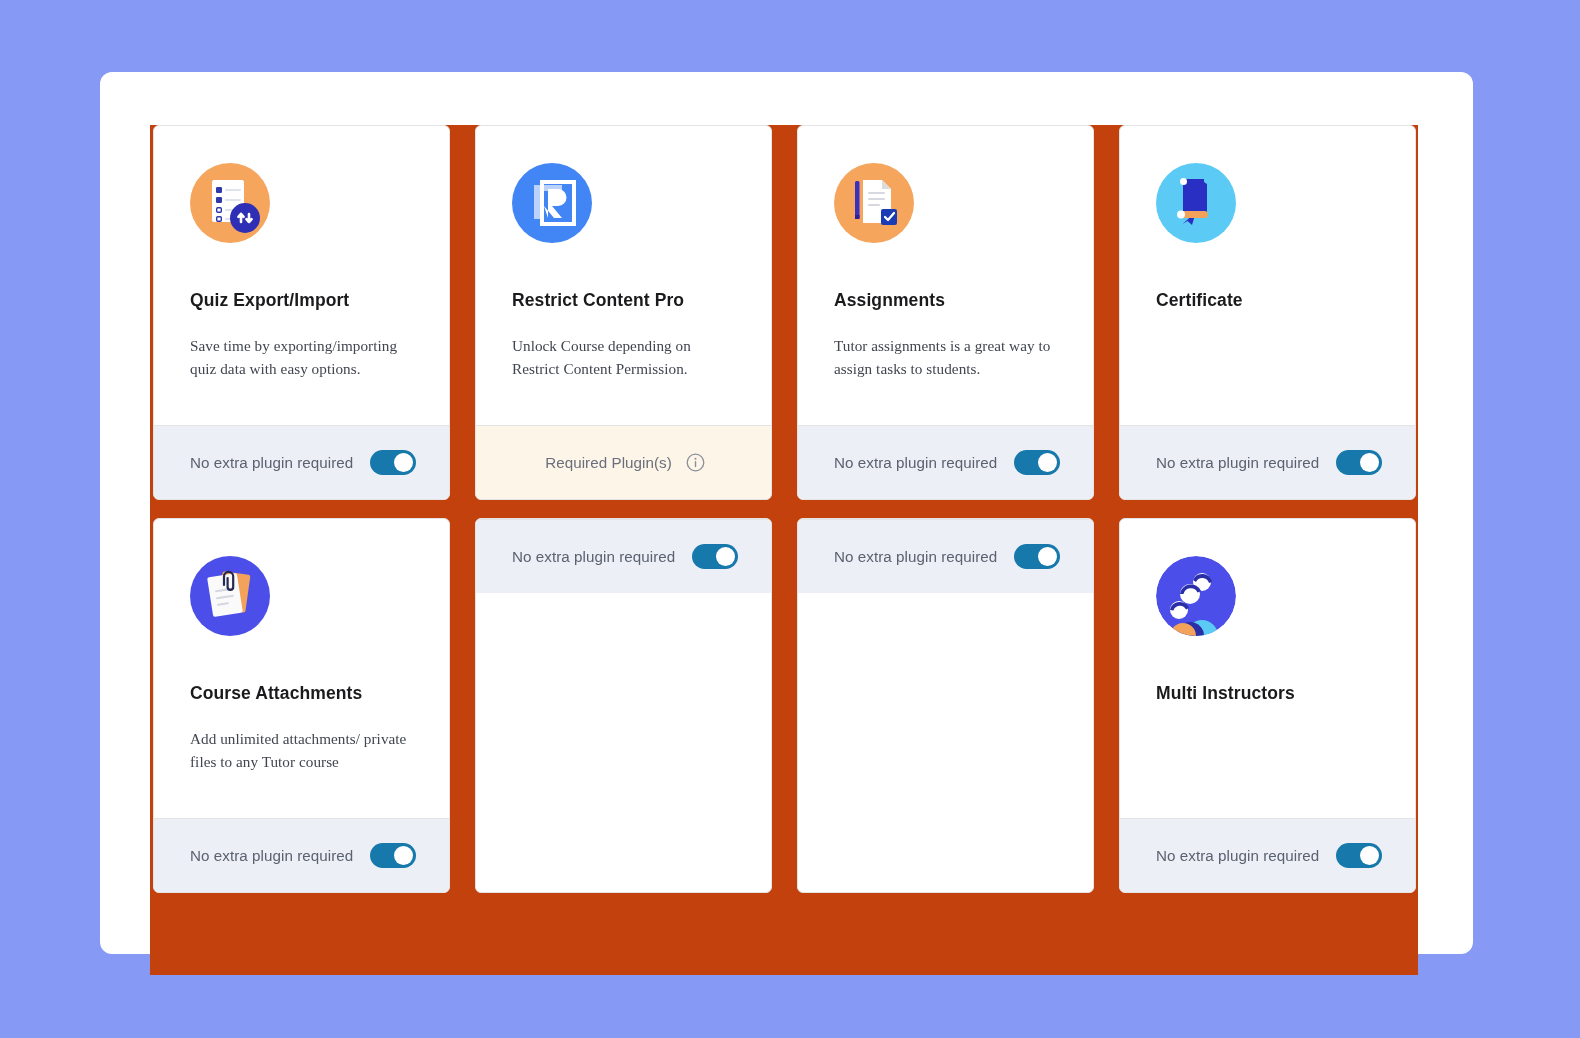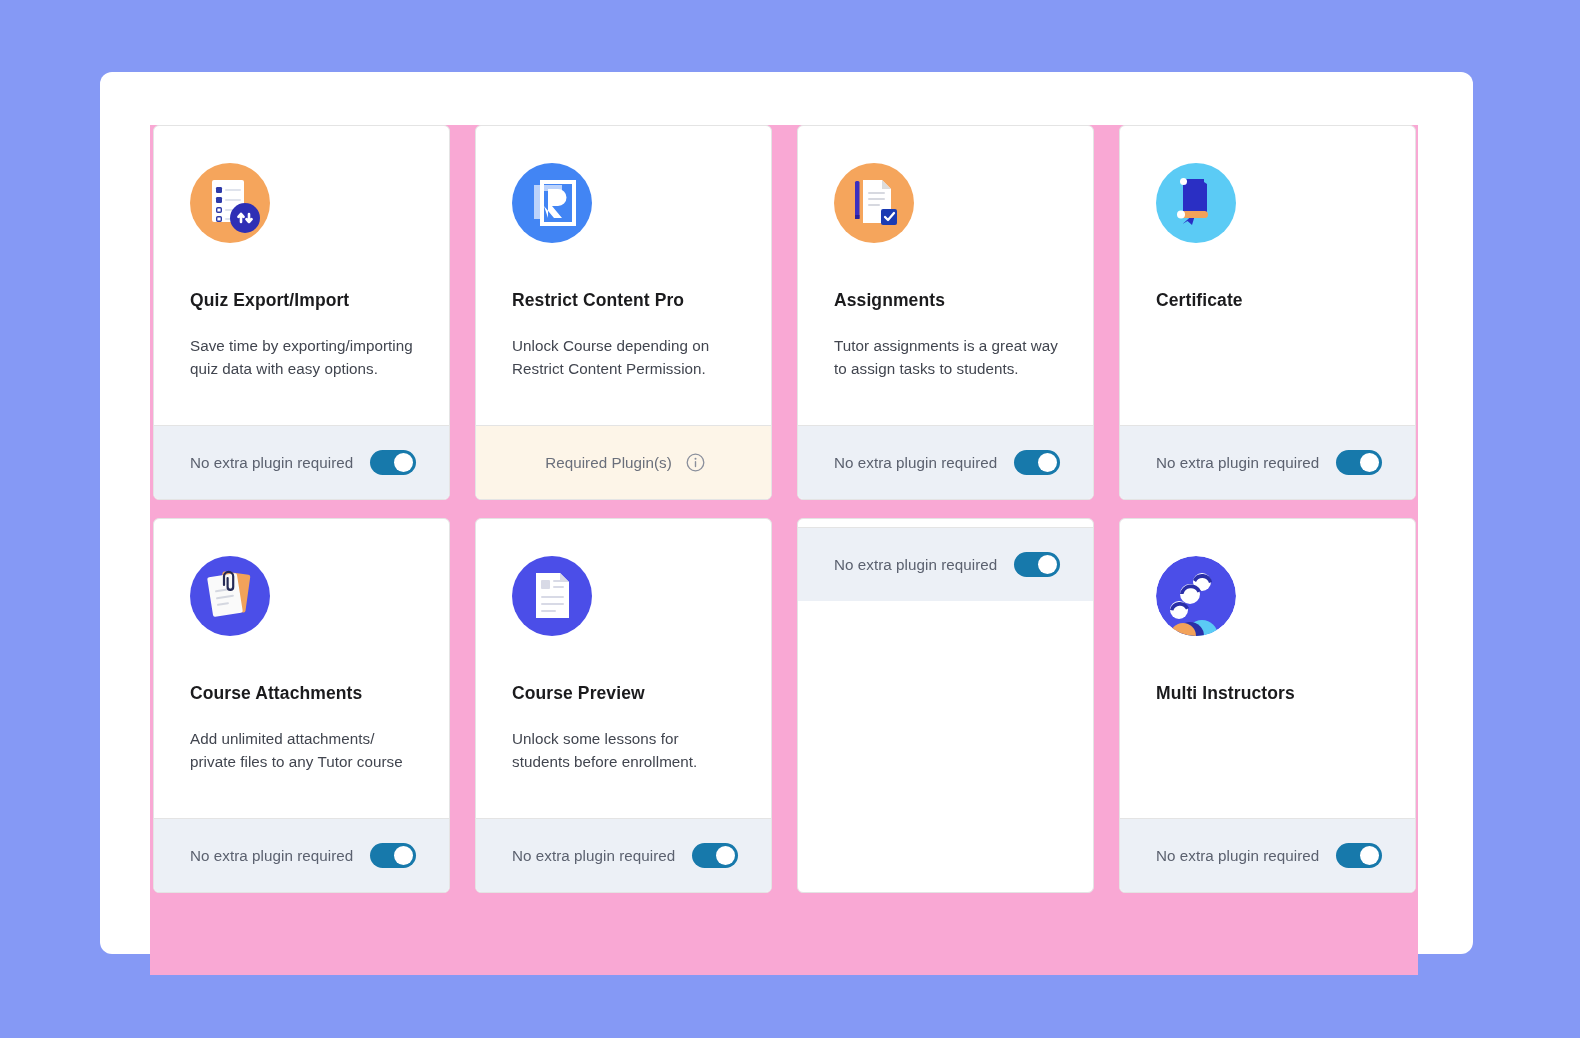--- a/index.html
+++ b/index.html
@@ -24,21 +24,21 @@
     border-radius: 12px;
     box-sizing: border-box;
   }
 
   .addons-area {
     position: absolute;
     left: 50px;
     top: 53px;
     width: 1268px;
     height: 850px;
-    background: #f9a8d4;
+    background: #c2410c;
     box-sizing: border-box;
     padding: 12px;
   }
 
   .addons-grid {
     position: absolute;
     left: 0px;
     top: 0px;
     display: grid;
     grid-template-columns: repeat(4, 297px);
@@ -92,33 +92,33 @@
     margin: 0 0 22px 0;
     letter-spacing: 0.1px;
   }
 
   .addon-desc {
     font-size: 15.2px;
     color: #41454f;
     line-height: 1.52;
     margin: 0;
     letter-spacing: 0.05px;
+    font-family: Liberation Serif, serif;
   }
 
   .card-footer {
     flex: 0 0 auto;
     height: 74px;
     border-top: 1px solid #e4e4e4;
     background: #ecf0f6;
     display: flex;
     align-items: center;
     justify-content: space-between;
     padding: 0 33px 0 36px;
     box-sizing: border-box;
-    margin-top: 8px;
   }
 
   .card-footer.required {
     background: #fdf5e8;
     justify-content: center;
   }
 
   .footer-label {
     font-size: 15.2px;
     color: #5b616f;
@@ -286,37 +286,20 @@
         </div>
         <div class="card-footer">
           <span class="footer-label">No extra plugin required</span>
           <div class="toggle">
               <span class="knob"></span>
             </div>
         </div>
       </div>
 
       <div class="addon-card">
-        <div class="card-body">
-          <span class="addon-icon">
-            <svg width="80" height="80" viewBox="0 0 80 80">
-              <circle cx="40" cy="40" r="40" fill="#4B4EE8"></circle>
-              <path d="M24 17 H48 L57 26 V62 H24 Z" fill="#FFFFFF"></path>
-              <path d="M48 17 L57 26 H48 Z" fill="#D8DAE6"></path>
-              <rect x="29" y="24" width="9" height="9" rx="1" fill="#D8DAE6"></rect>
-              <rect x="41" y="24" width="11" height="2" rx="1" fill="#D8DAE6"></rect>
-              <rect x="41" y="30" width="11" height="2" rx="1" fill="#D8DAE6"></rect>
-              <rect x="29" y="40" width="23" height="2" rx="1" fill="#D8DAE6"></rect>
-              <rect x="29" y="47" width="23" height="2" rx="1" fill="#D8DAE6"></rect>
-              <rect x="29" y="54" width="15" height="2" rx="1" fill="#D8DAE6"></rect>
-            </svg>
-          </span>
-          <h3 class="addon-title">Course Preview</h3>
-          <p class="addon-desc">Unlock some lessons for students before enrollment.</p>
-        </div>
         <div class="card-footer">
           <span class="footer-label">No extra plugin required</span>
           <div class="toggle">
               <span class="knob"></span>
             </div>
         </div>
       </div>
 
       <div class="addon-card">
         <div class="card-footer">

